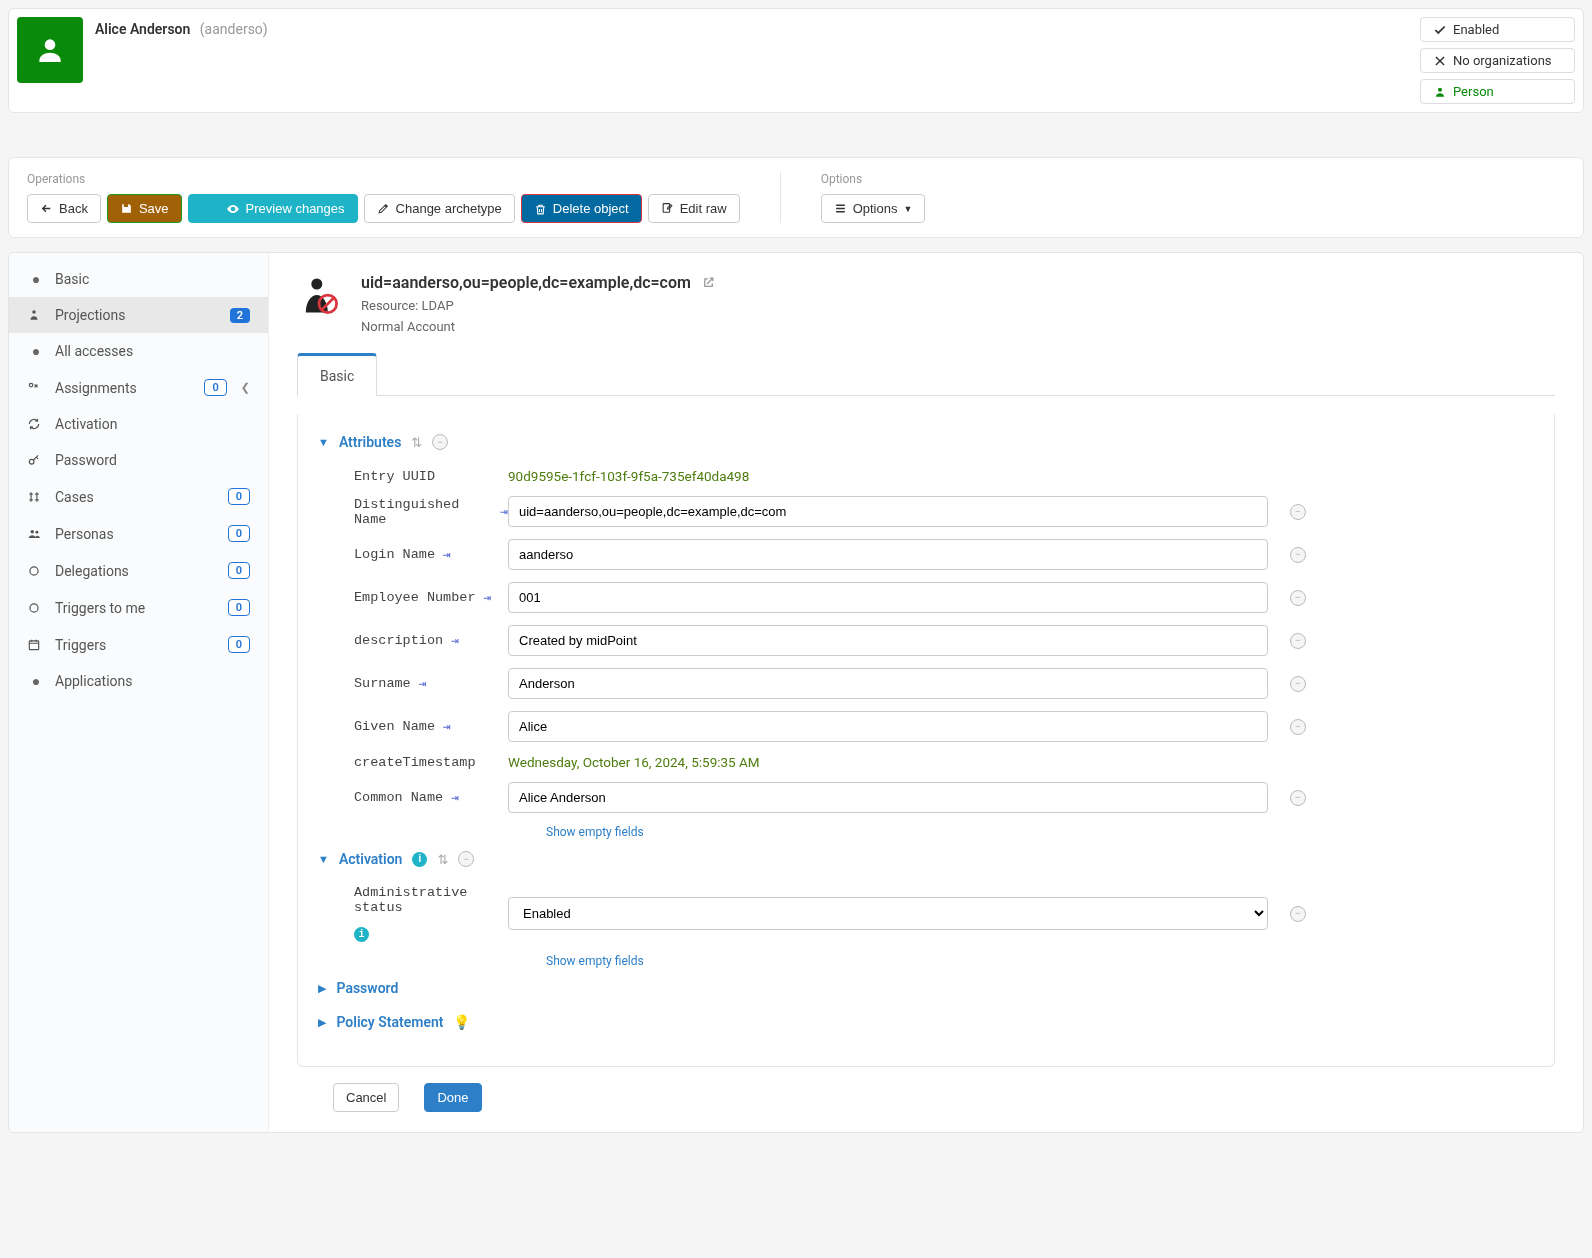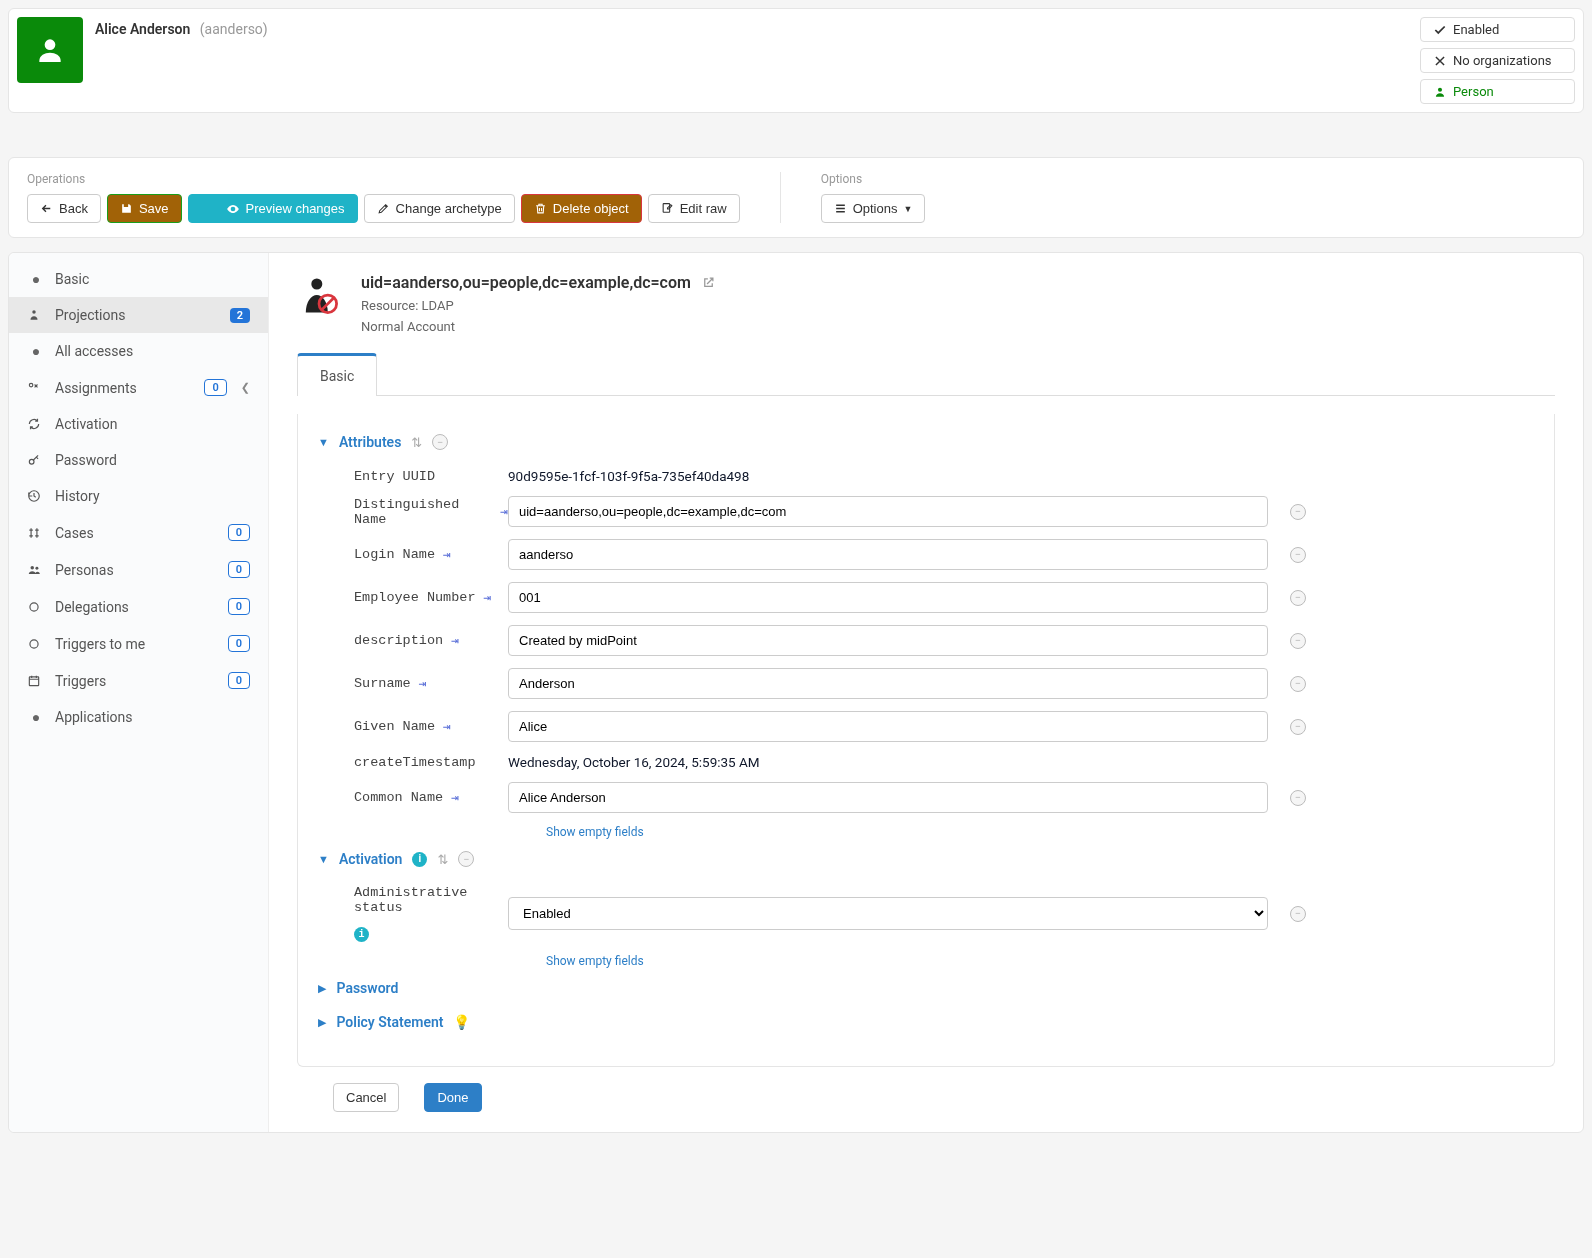--- a/index.html
+++ b/index.html
@@ -14,21 +14,21 @@
 .badge-btn { background: #fff; border: 1px solid #ddd; border-radius: 4px; padding: 4px 12px; font-size: 13px; display: flex; align-items: center; gap: 6px; min-width: 155px; }
 .badge-btn.person { color: #0a8a0a; }
 .ops-card { background: #fff; border: 1px solid #e5e5e5; border-radius: 6px; padding: 14px 18px; margin-bottom: 14px; display: flex; gap: 40px; margin-top: 44px; }
 .ops-section { display: flex; flex-direction: column; gap: 8px; }
 .ops-divider { border-left: 1px solid #e5e5e5; }
 .ops-label { font-size: 12px; color: #999; }
 .btn-row { display: flex; gap: 6px; }
 .btn { background: #fff; border: 1px solid #ccc; border-radius: 4px; padding: 6px 12px; font-size: 13px; cursor: pointer; display: inline-flex; align-items: center; gap: 6px; color: #333; }
 .btn-green { background: #a16207; border-color: #1a9e1a; color: #fff; }
 .btn-cyan { background: #1fb3c7; border-color: #1fb3c7; color: #fff; padding-left: 37px; }
-.btn-red { background: #a16207; border-color: #d9363e; color: #fff; }
+.btn-red { background: #0369a1; border-color: #d9363e; color: #fff; align-items: flex-end; }
 .btn-blue { background: #2d7fc7; border-color: #2d7fc7; color: #fff; }
 .main-card { background: #fff; border: 1px solid #e5e5e5; border-radius: 6px; display: flex; }
 .sidebar { width: 260px; border-right: 1px solid #eee; padding: 8px 0; background: #fafbfc; border-top-left-radius: 6px; border-bottom-left-radius: 6px; }
 .side-item { display: flex; align-items: center; padding: 10px 18px; gap: 10px; color: #555; cursor: pointer; font-size: 14px; }
 .side-item.active { background: #e8e8e8; }
 .side-item .icon { width: 18px; text-align: center; color: #666; }
 .side-label { flex: 1; }
 .side-badge { background: #2374d8; color: #fff; font-size: 11px; font-weight: 600; border-radius: 4px; padding: 1px 7px; }
 .side-badge.outline { background: #fff; color: #2374d8; border: 1px solid #2374d8; }
 .chev { color: #888; font-size: 11px; margin-left: 4px; }
@@ -44,21 +44,21 @@
 .section-title { color: #2d7fc7; font-weight: 600; font-size: 14px; }
 .caret { color: #2d7fc7; font-size: 11px; }
 .head-icon { color: #aaa; font-size: 13px; }
 .circle-minus { display:inline-flex; width:16px; height:16px; border:1px solid #bbb; border-radius:50%; align-items:center; justify-content:center; font-size:11px; color:#bbb; background:#f5f5f5; line-height:1; }
 .info-dot { display:inline-flex; width:15px; height:15px; background:#1fb3c7; color:#fff; border-radius:50%; align-items:center; justify-content:center; font-size:10px; font-weight:bold; line-height:1; }
 .bulb { color:#e8b923; }
 .form-row { display: flex; align-items: center; padding: 6px 0; }
 .form-label { width: 190px; padding-left: 36px; font-size: 13.5px; color: #444; display: flex; align-items: center; gap: 8px; font-family: Liberation Mono, monospace; }
 .form-val { flex: 1; display: flex; align-items: center; gap: 12px; }
 .form-val input, .form-val select { flex: 1; max-width: 760px; padding: 7px 10px; border: 1px solid #ccc; border-radius: 4px; font-size: 13px; background:#fff; }
-.static-val { color: #0f172a; font-size: 13.5px; }
+.static-val { color: #4d7c0f; font-size: 13.5px; }
 .row-action { margin-left: 10px; }
 .arrow-out { color: #5a6fd8; font-size: 13px; }
 .show-empty { font-size: 12px; color: #2d7fc7; padding: 6px 0 6px 228px; cursor: pointer; }
 .footer-buttons { display: flex; gap: 25px; margin-top: 16px; padding-left: 36px; }
 svg { display: block; }
 </style>
 </head>
 <body>
 
 <div class="page">
@@ -195,28 +195,20 @@
           <span class="side-label">Activation</span>
         </div>
       <div class="side-item">
           <span class="icon">
             <svg width="14" height="14" viewBox="0 0 24 24" fill="none" stroke="#555" stroke-width="2">
               <circle cx="8" cy="15" r="4"></circle>
               <path d="M11 12l8-8M16 7l3 3"></path>
             </svg>
           </span>
           <span class="side-label">Password</span>
-        </div>
-      <div class="side-item">
-          <span class="icon">
-            <svg width="14" height="14" viewBox="0 0 24 24" fill="none" stroke="#555" stroke-width="2">
-              <path d="M3 12a9 9 0 109-9 9 9 0 00-9 9zM12 7v5l3 2M3 6v6h6"></path>
-            </svg>
-          </span>
-          <span class="side-label">History</span>
         </div>
       <div class="side-item">
           <span class="icon">
             <svg width="14" height="14" viewBox="0 0 24 24" fill="none" stroke="#555" stroke-width="2">
               <path d="M7 4v16M17 4v16M4 7h6M14 7h6M4 17h6M14 17h6"></path>
             </svg>
           </span>
           <span class="side-label">Cases</span>
           <span class="side-badge outline">0</span>
         </div>

